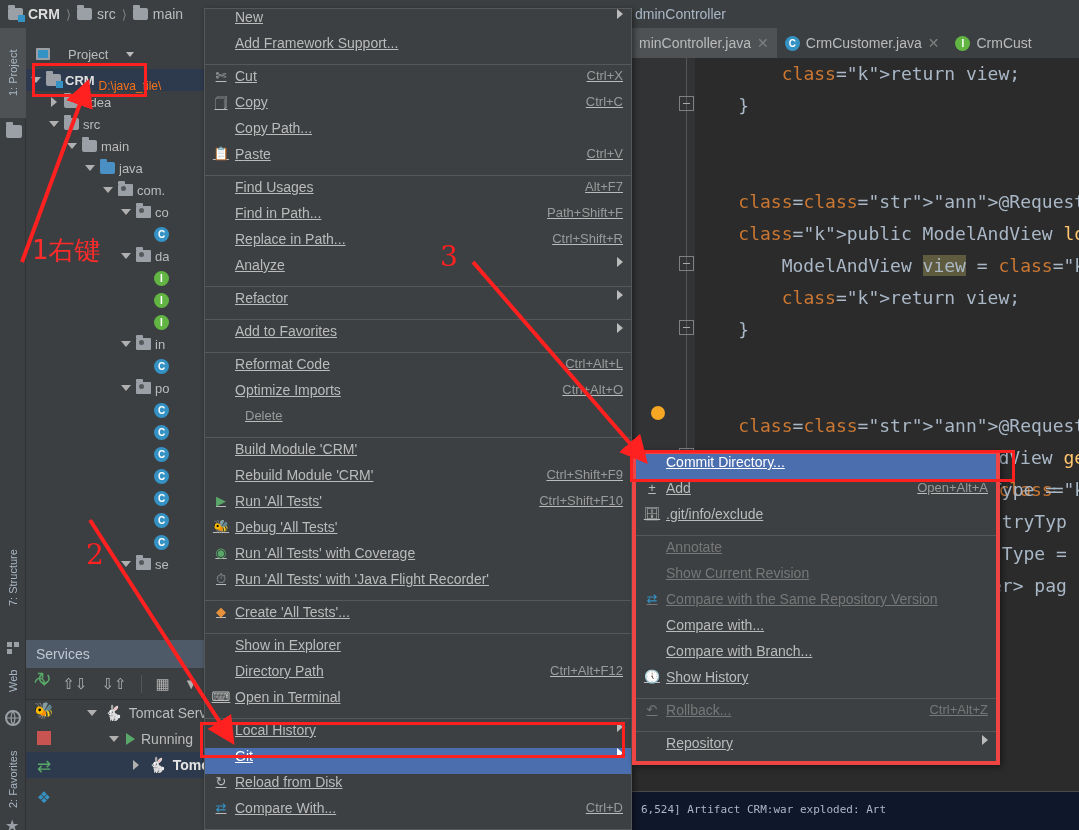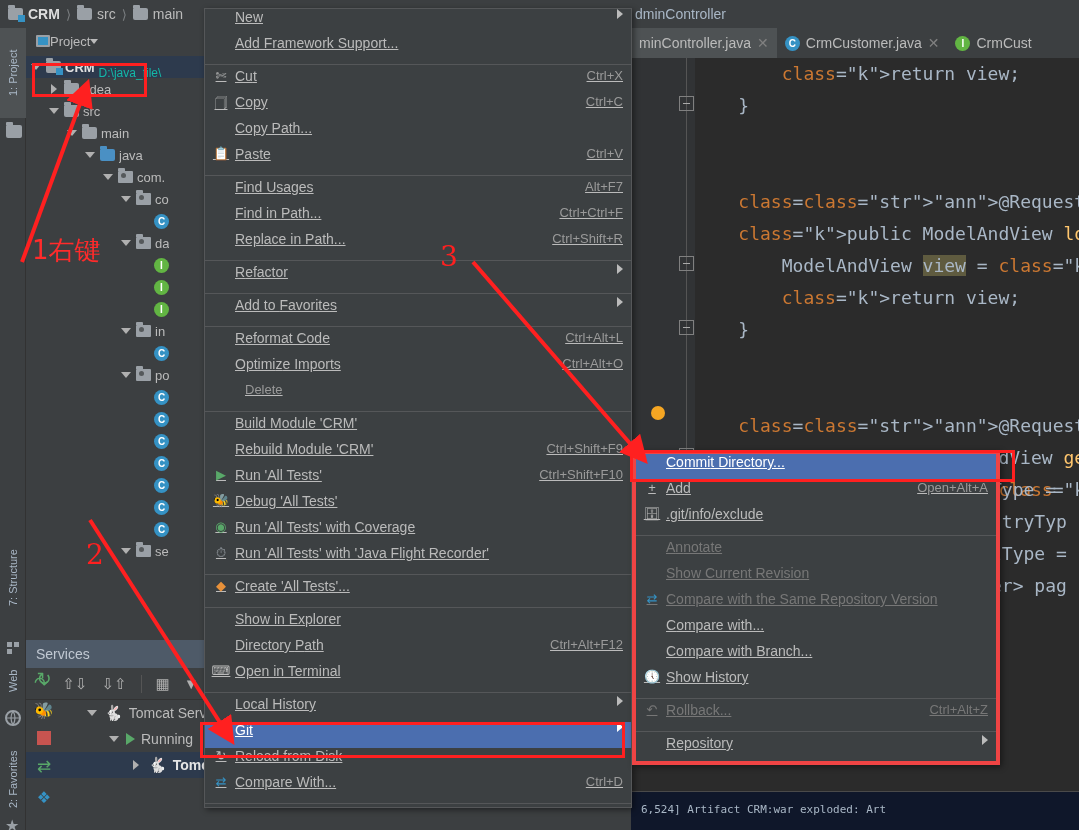--- a/index.html
+++ b/index.html
@@ -53,39 +53,39 @@
     justify-content: center; cursor: default;
   }
   .strip-btn.active { background: #4e5254; }
 
   
   .project-panel {
     position: absolute; left: 26px; top: 28px; width: 200px; height: 612px;
     background: #3c3f41; border-right: 1px solid #323232; overflow: hidden;
   }
   .panel-header {
-    height: 26px; display: flex; align-items: center; gap: 0;
-    padding-left: 10px; font-size: 13px; color: #bbbbbb;
+    height: 26px; display: flex; align-items: center; gap: 18px;
+    padding-left: 10px; font-size: 13px; color: #bbbbbb; margin-top: 13px;
   }
   .panel-header .sq {
     width: 14px; height: 12px; background: #3592c4; border: 2px solid #9aa0a6; border-radius:1px;
   }
   .caret-dn { width:0;height:0;border-left:4px solid transparent;border-right:4px solid transparent;border-top:5px solid #bbbbbb; }
 
   .tree { font-size: 13px; color: #bbbbbb; padding-top: 2px; }
   .tree-row {
     display: flex; align-items: center; gap: 4px; height: 22px;
     white-space: nowrap; padding-right: 4px;
   }
   .tree-row.sel { background: #2d3a4d; }
   .tw { width: 12px; display:flex; align-items:center; justify-content:center; flex:none; }
   .tw .tri { width:0;height:0;border-left:5px solid transparent;border-right:5px solid transparent;border-top:6px solid #b0b0b0; }
   .tree-label { overflow: hidden; }
   .tree-label.bold { font-weight: bold; color:#e0e0e0; }
-  .tree-path { color: #14b8a6; font-size: 12px; margin-top: 12px; }
+  .tree-path { color: #f97316; font-size: 12px; margin-top: 12px; }
   .pkg-ic { width:15px;height:12px;background:#9aa0a6;border-radius:1px;position:relative;flex:none; }
   .pkg-ic::before{content:"";position:absolute;left:0;top:-3px;width:7px;height:3px;background:#9aa0a6;border-radius:1px 1px 0 0;}
   .pkg-ic::after{content:"";position:absolute;left:3px;top:2px;width:5px;height:5px;border-radius:50%;background:#55595b;}
 
   .zh-anno { position: absolute; color: #ff2b2b; font-size: 26px; font-family: "DejaVu Sans", sans-serif; }
 
   
   .services-panel {
     position: absolute; left: 26px; top: 640px; width: 605px; height: 190px;
     background: #3c3f41; overflow: hidden;
@@ -507,28 +507,34 @@
       <div class="msep"></div>
       <div class="mi">
         <span class="ic"></span>
         <span class="lbl">Find <span class="u">U</span>sages</span>
         <span class="acc">Alt+F7</span>
 
       </div>
       <div class="mi">
         <span class="ic"></span>
         <span class="lbl">Find in <span class="u">P</span>ath...</span>
-        <span class="acc">Ctrl+Ctrl+F</span>
+        <span class="acc">Path+Shift+F</span>
 
       </div>
       <div class="mi">
         <span class="ic"></span>
         <span class="lbl">Repl<span class="u">a</span>ce in Path...</span>
         <span class="acc">Ctrl+Shift+R</span>
 
+      </div>
+      <div class="mi">
+        <span class="ic"></span>
+        <span class="lbl">Analy<span class="u">z</span>e</span>
+
+        <span class="arrow"></span>
       </div>
       <div class="msep"></div>
       <div class="mi">
         <span class="ic"></span>
         <span class="lbl"><span class="u">R</span>efactor</span>
 
         <span class="arrow"></span>
       </div>
       <div class="msep"></div>
       <div class="mi">

